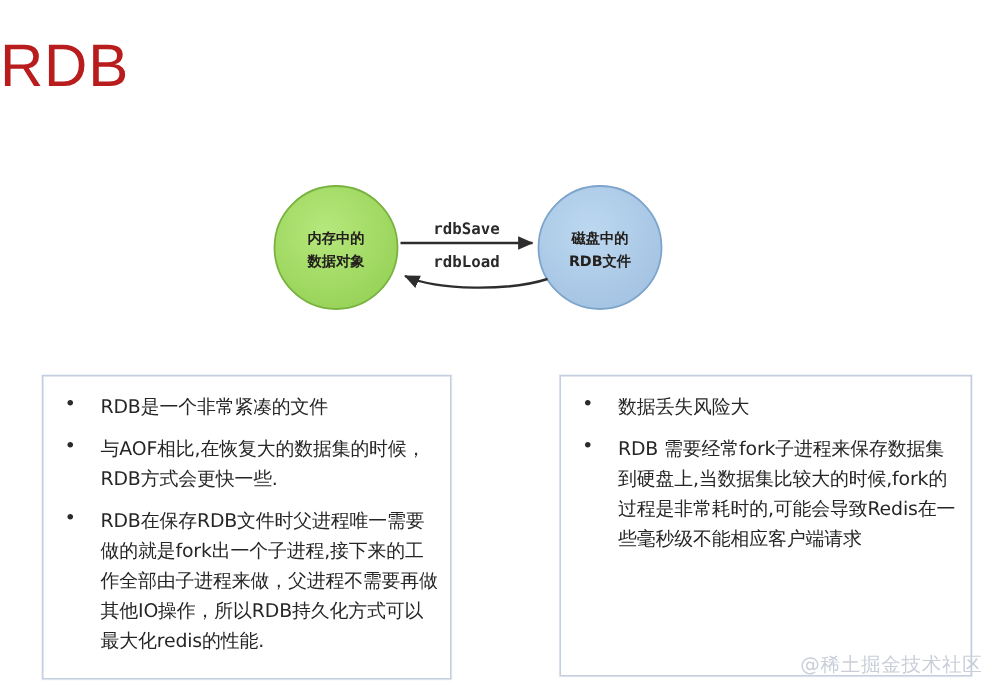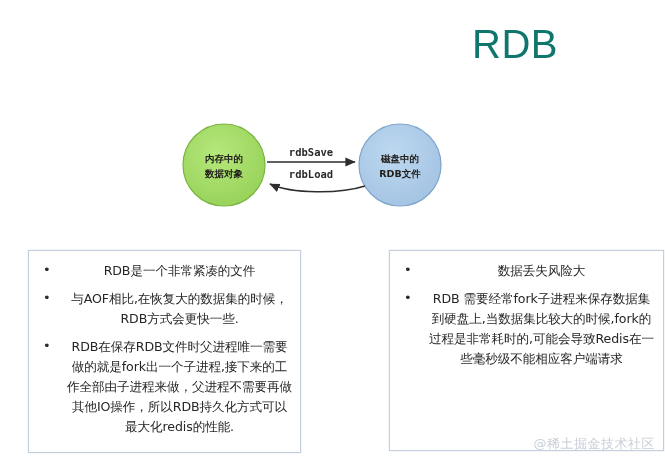--- a/index.html
+++ b/index.html
@@ -14,26 +14,26 @@
     overflow: hidden;
     font-family: "Liberation Sans", "DejaVu Sans", sans-serif;
     color: #1a1a1a;
   }
 
   #page-title {
     position: absolute;
     top: 18px;
     left: 0;
     width: 558px;
-    text-align: right;
+    text-align: left;
     font-size: 40px;
     line-height: 52px;
     font-weight: 400;
     letter-spacing: 0.5px;
-    color: #0f766e;
+    color: #b91c1c;
     font-family: "Liberation Sans", "DejaVu Sans", sans-serif;
   }
 
   
   #diagram {
     position: absolute;
     left: 172px;
     top: 110px;
     width: 280px;
     height: 110px;
@@ -65,38 +65,36 @@
     left: 28px;
     top: 250px;
     width: 273px;
     height: 203px;
   }
   #box-disadvantages {
     left: 373px;
     top: 250px;
     width: 275px;
     height: 201px;
-    margin-left: 16px;
   }
 
   .bullet-list {
     list-style: none;
     margin: 0;
     padding: 10px 8px 6px 12px;
   }
   .bullet-item {
     position: relative;
     padding-left: 26px;
     margin-bottom: 8px;
     font-family: "DejaVu Sans", "Liberation Sans", sans-serif;
     font-size: 12.6px;
     line-height: 20px;
     color: #262626;
     letter-spacing: -0.1px;
-    text-align: center;
   }
   .bullet-item:last-child { margin-bottom: 0; }
   .bullet-item::before {
     content: "\2022";
     position: absolute;
     left: 2px;
     top: -1px;
     font-size: 13px;
     line-height: 20px;
     color: #2b2b2b;

